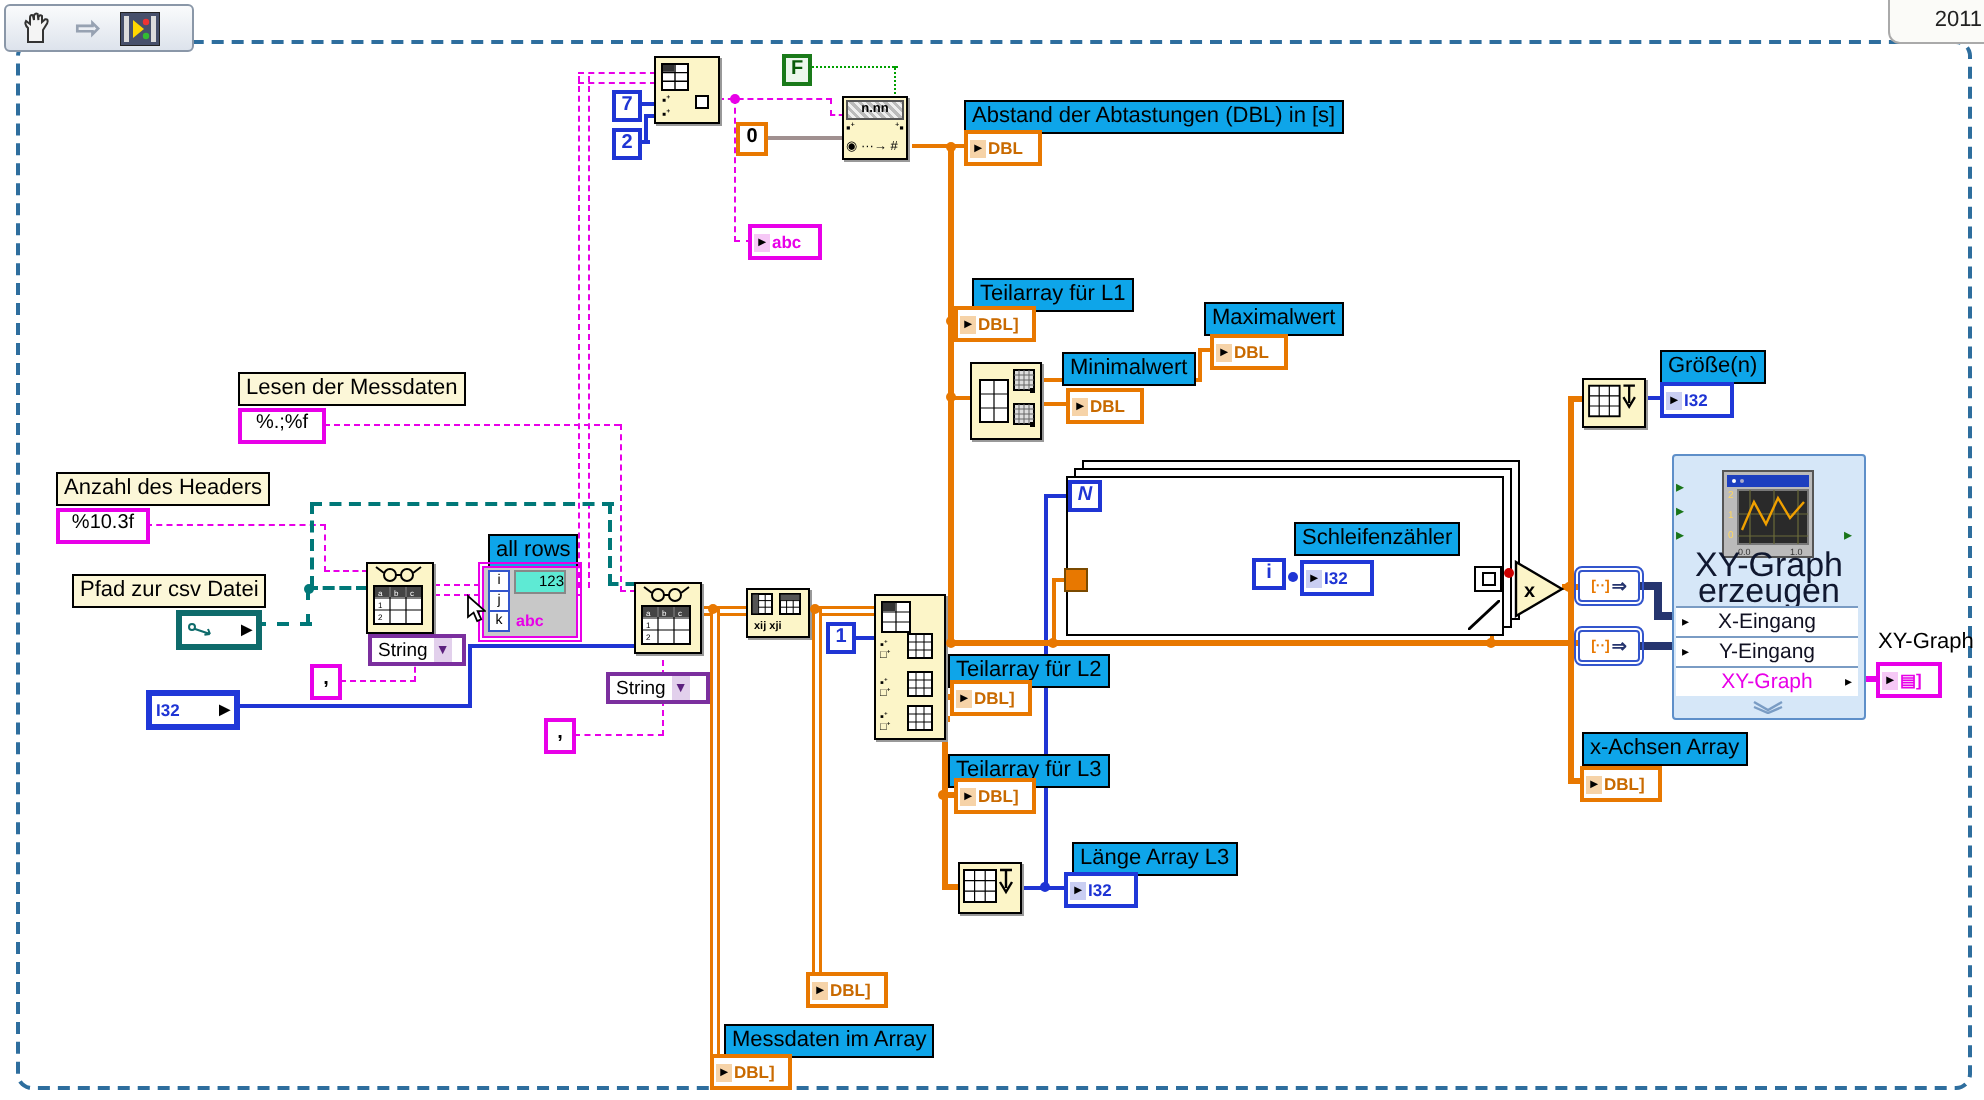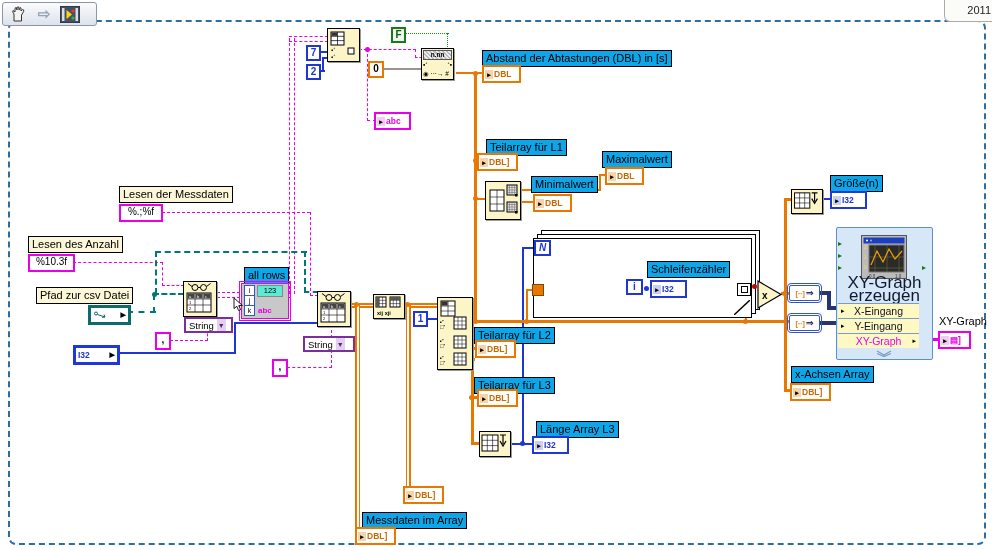--- a/index.html
+++ b/index.html
@@ -52,21 +52,21 @@
   .cn{position:absolute;background:#fff;text-align:center;font-weight:bold;font-size:10px;z-index:3;color:#000;}
   
   .nd{position:absolute;background:#FCF5C8;border:1px solid #000;box-shadow:1px 1px 0 #999;z-index:3;}
   .dd{position:absolute;display:flex;align-items:center;background:#fff;border:2px solid #7B2F9E;z-index:5;
       height:12px;padding-left:3px;font-size:9.5px;color:#000;}
   .dd .ar{margin-left:3px;background:#E2D0EC;color:#5B1F7E;font-size:7px;height:100%;
       display:flex;align-items:center;padding:0 1px;}
   .loopframe{position:absolute;background:#fff;border:1.6px solid #000;z-index:2;}
   .term{position:absolute;background:#fff;border:2px solid #1F35D4;color:#1F35D4;font-weight:bold;
       z-index:4;text-align:center;}
-  .xrow{position:absolute;left:1px;width:81px;height:14px;background:#fef9c3;border-top:1px solid #7A9CC4;
+  .xrow{position:absolute;left:1px;width:91px;height:14px;background:#ffffff;border-top:1px solid #7A9CC4;
       display:flex;align-items:center;justify-content:center;font-size:10.5px;color:#112;}
   .garr{position:absolute;color:#197519;font-size:8px;z-index:5;line-height:8px;}
   .toddt{position:absolute;width:29px;height:14px;background:#fff;border:1.5px solid #3355CC;
       outline:1px solid #3355CC;outline-offset:1px;border-radius:2px;z-index:3;
       display:flex;align-items:center;justify-content:center;gap:1px;font-weight:bold;}
 </style>
 </head>
 <body>
 
 <div id="canvas">
@@ -189,21 +189,21 @@
   <div class="dot" style="left:782px;top:291px;background:#E87800"></div>
   <div class="dot" style="left:405px;top:302px;background:#E87800"></div>
   <div class="dot" style="left:354px;top:302px;background:#E87800"></div>
   <div class="dot" style="left:469px;top:395px;background:#E87800"></div>
   <div class="dot" style="left:520px;top:441px;background:#1F35D4"></div>
   <div class="dot" style="left:644px;top:286px;background:#1F35D4"></div>
   <div class="dot" style="left:152px;top:292px;background:#007878"></div>
   <div class="dot" style="left:752px;top:284px;background:#C00"></div>
 
   <div class="clbl" style="left:119px;top:186px">Lesen der Messdaten</div>
-  <div class="clbl" style="left:28px;top:236px">Lesen des Anzahl</div>
+  <div class="clbl" style="left:28px;top:236px">Anzahl des Headers</div>
   <div class="clbl" style="left:36px;top:287px">Pfad zur csv Datei</div>
   <div class="lbl" style="left:482px;top:50px">Abstand der Abtastungen (DBL) in [s]</div>
   <div class="lbl" style="left:244px;top:267px">all rows</div>
   <div class="lbl" style="left:486px;top:139px">Teilarray für L1</div>
   <div class="lbl" style="left:602px;top:151px">Maximalwert</div>
   <div class="lbl" style="left:531px;top:176px">Minimalwert</div>
   <div class="lbl" style="left:647px;top:261px">Schleifenzähler</div>
   <div class="lbl" style="left:474px;top:327px">Teilarray für L2</div>
   <div class="lbl" style="left:474px;top:377px">Teilarray für L3</div>
   <div class="lbl" style="left:536px;top:421px">Länge Array L3</div>
@@ -288,21 +288,21 @@
     </div>
   <div class="ind ipnk" style="left:938px;top:331px;width:26px">
       <span class="t">▸</span>
       <span>▤]</span>
     </div>
 
   <div style="position:absolute;left:241px;top:283px;width:46px;height:34px;border:1.5px solid #E800E8;outline:1px solid #E800E8;outline-offset:1px;background:#C8C8C8;z-index:5;">
     <div style="position:absolute;left:2px;top:1px;width:9px;height:9px;background:#fff;border:1px solid #3355CC;font-size:7px;text-align:center;line-height:9px">i</div>
     <div style="position:absolute;left:2px;top:11px;width:9px;height:9px;background:#fff;border:1px solid #3355CC;font-size:7px;text-align:center;line-height:9px">j</div>
     <div style="position:absolute;left:2px;top:21px;width:9px;height:9px;background:#fff;border:1px solid #3355CC;font-size:7px;text-align:center;line-height:9px">k</div>
-    <div style="position:absolute;left:15px;top:1px;width:24px;height:10px;background:#5eead4;border:1px solid #888;font-size:7.5px;text-align:center;line-height:10px">123</div>
+    <div style="position:absolute;left:15px;top:1px;width:24px;height:10px;background:#5eead4;border:1px solid #888;font-size:7.5px;text-align:right;line-height:10px">123</div>
     <div style="position:absolute;left:16px;top:22px;color:#E800E8;font-size:8px;font-weight:bold">abc</div>
   </div>
   <svg style="position:absolute;left:233px;top:297px;z-index:7" width="10" height="15">
       <polygon points="1,1 1,11.5 3.8,9.3 5.6,13.5 7.6,12.6 5.8,8.6 9.4,8.4" fill="#fff" stroke="#000" stroke-width="0.9"></polygon>
     </svg>
 
   <div class="nd" style="left:183px;top:281px;width:32px;height:34px">
     <svg width="30" height="33" viewBox="0 0 30 33">
       <g stroke="#000" fill="none">
           <circle cx="11" cy="5.5" r="3"></circle>

